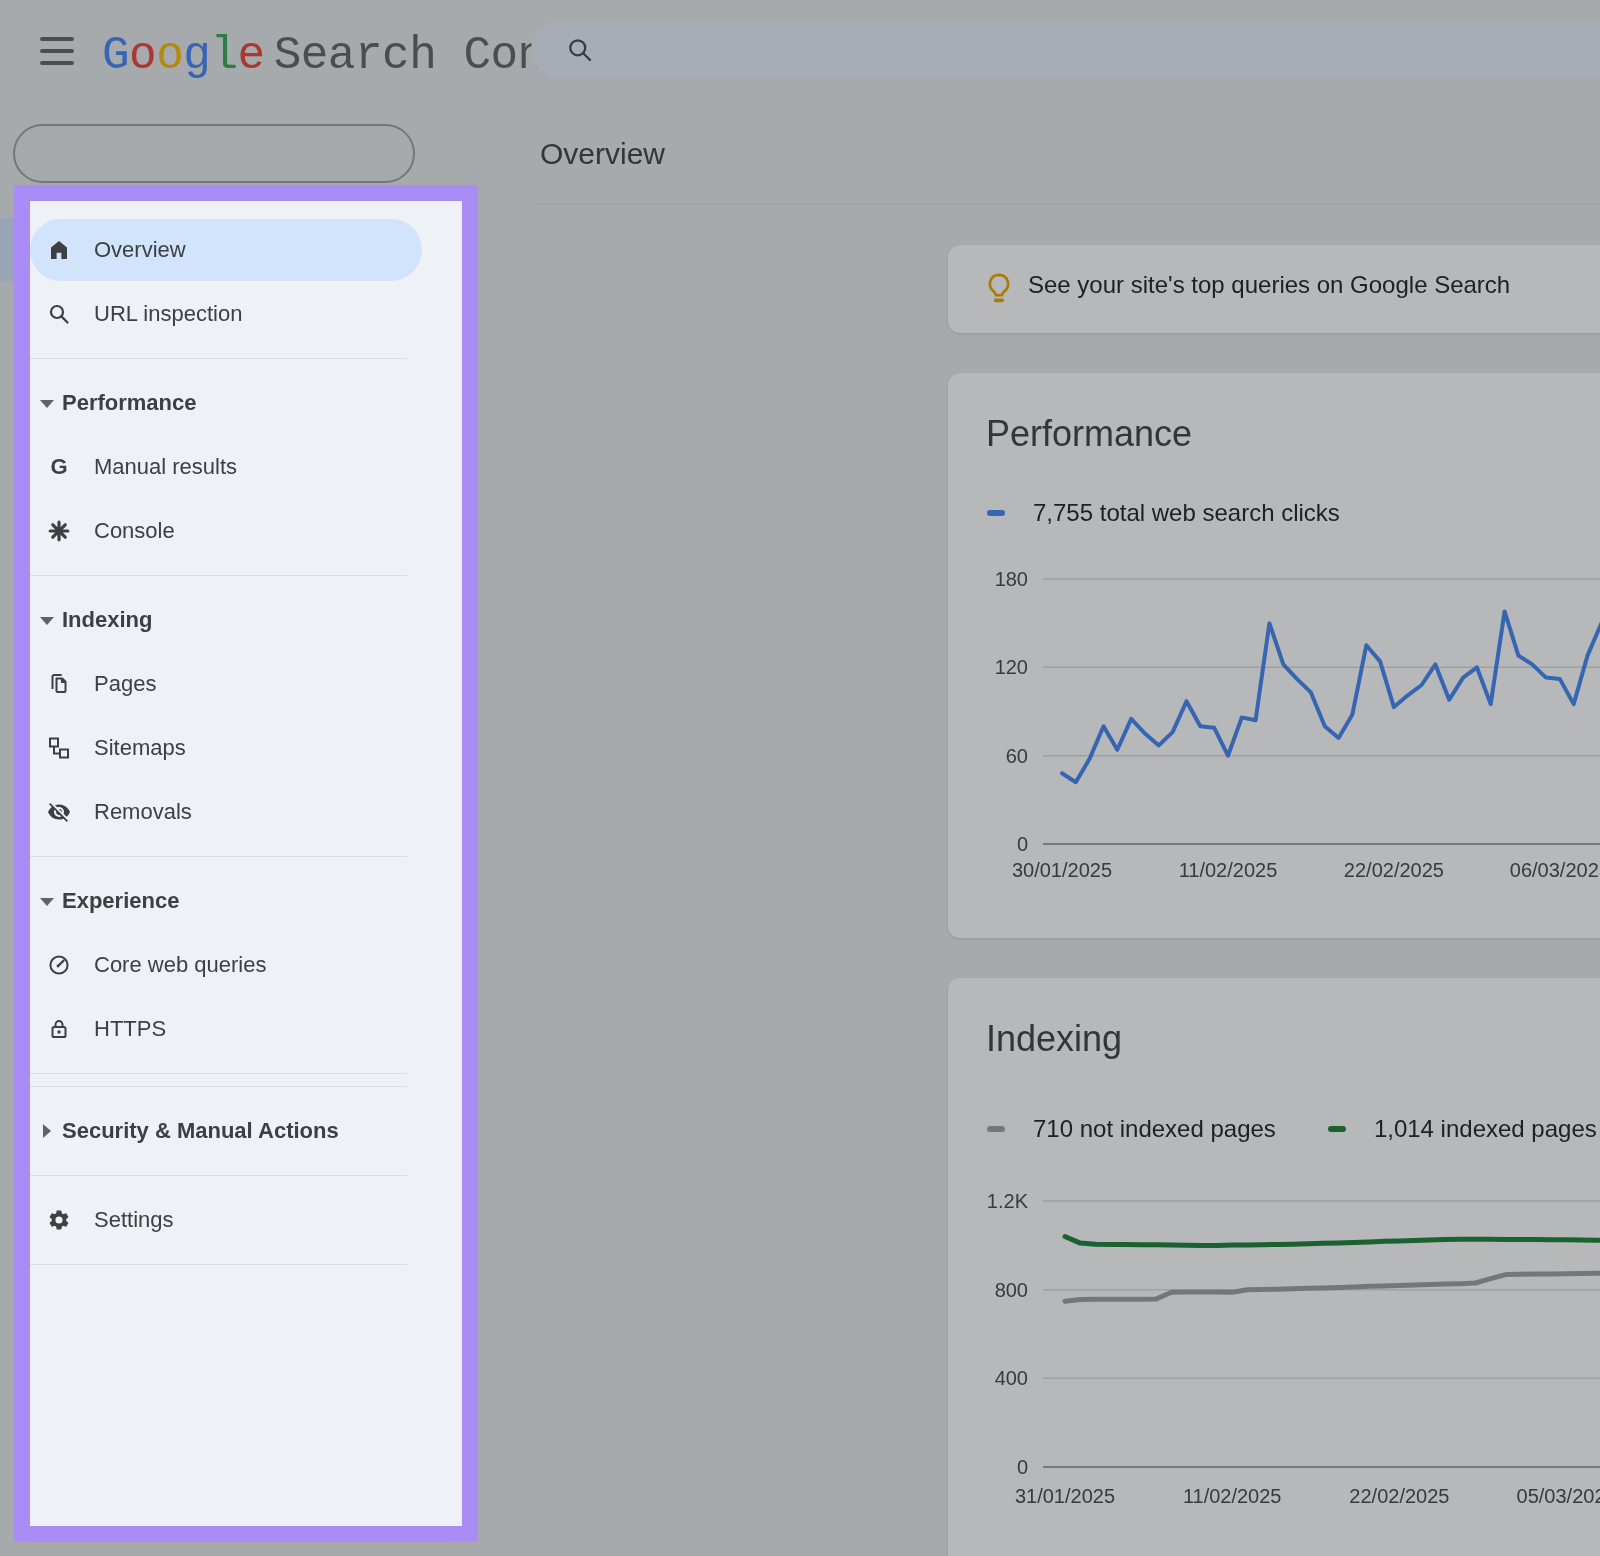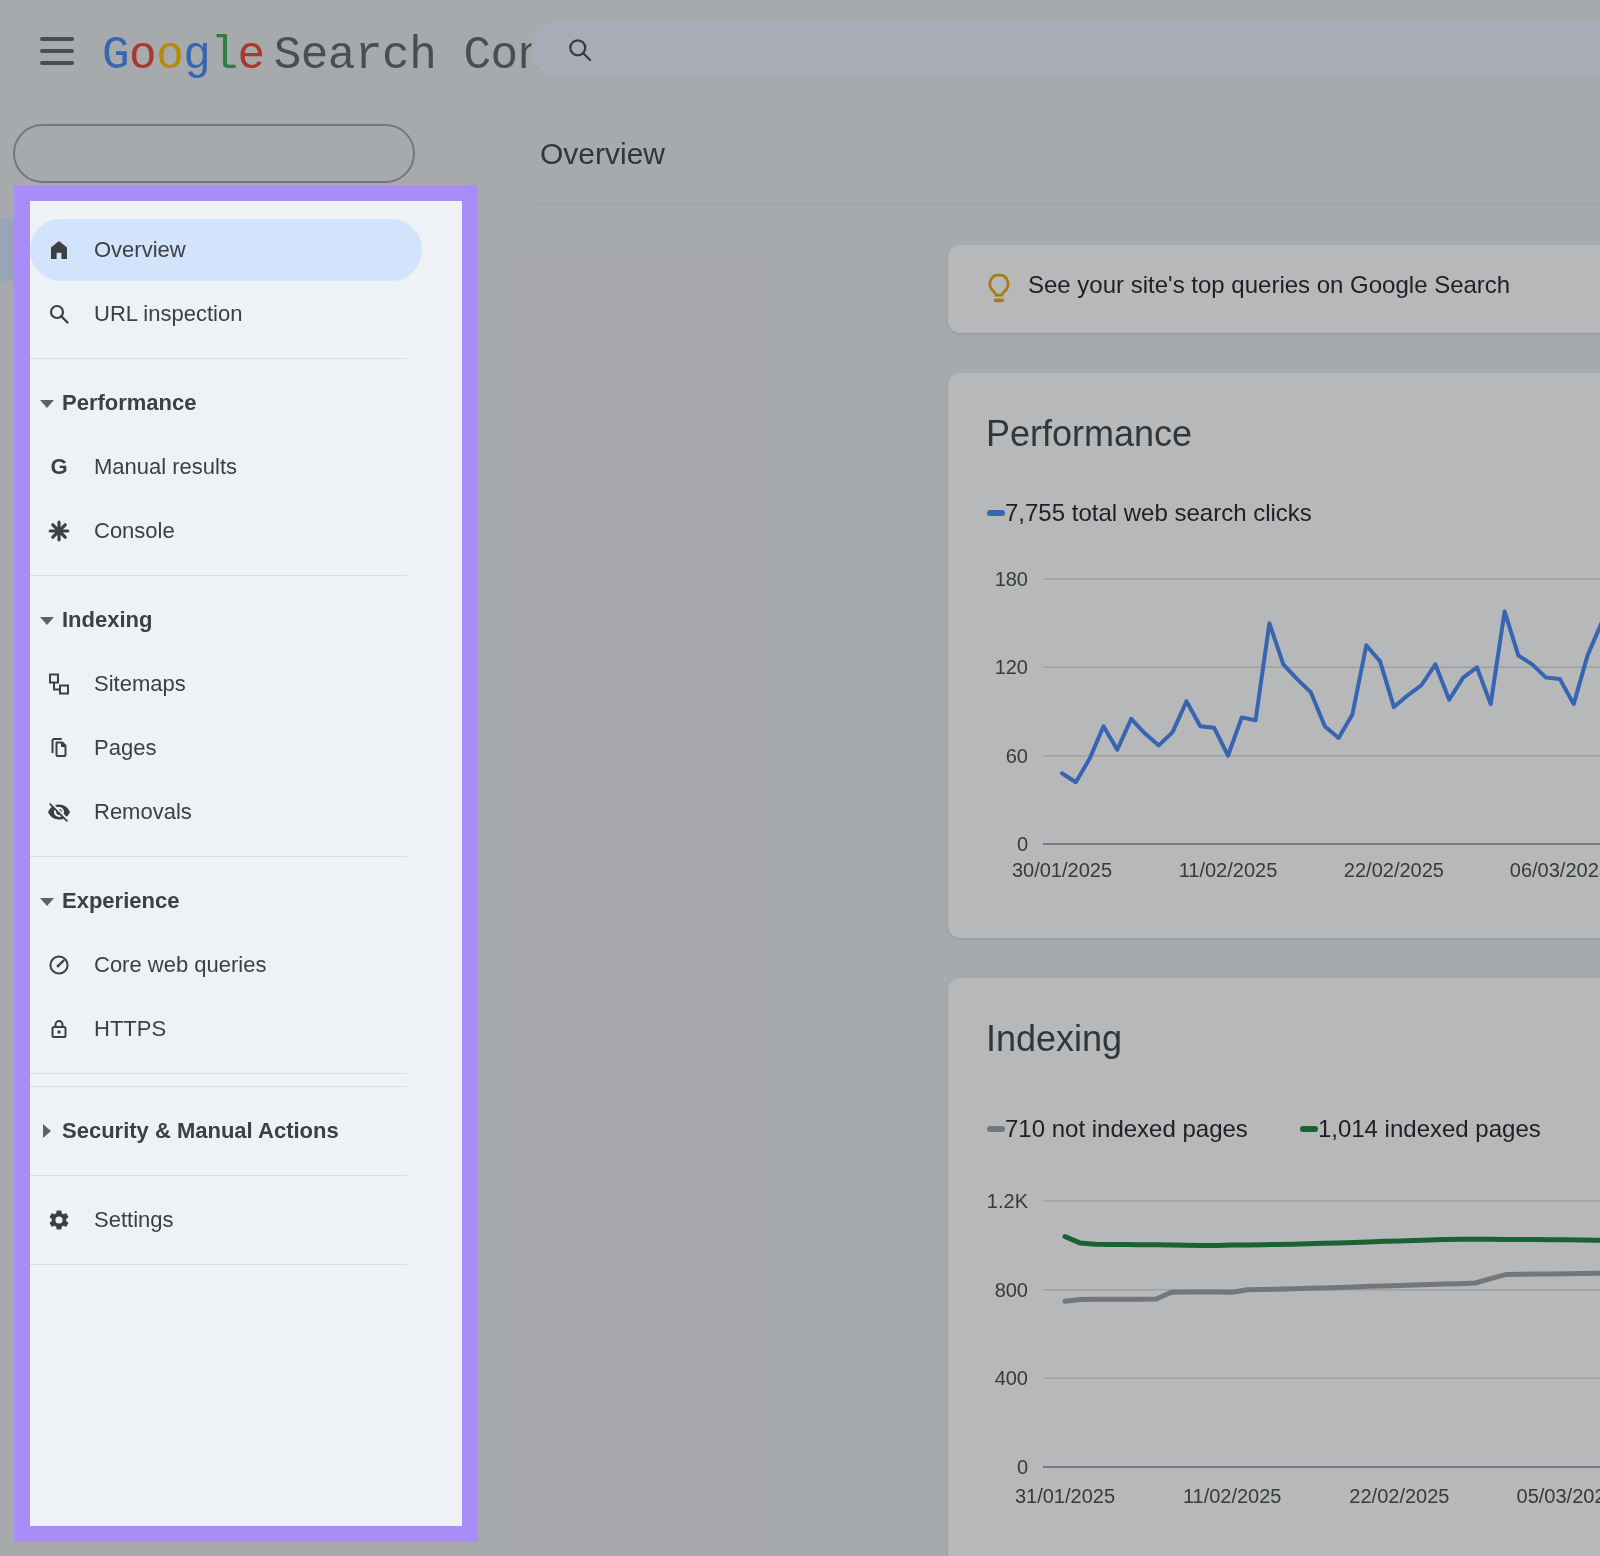--- a/index.html
+++ b/index.html
@@ -34,21 +34,21 @@
 
   .card { background:#ffffff; border-radius:12px; box-shadow:0 1px 3px rgba(0,0,0,.12); }
   .card-performance { left:948px; top:373px; width:812px; height:565px; }
   .card-indexing   { left:948px; top:978px;  width:812px; height:600px; }
   .card-title { position:absolute; left:38px; font-size:36px; font-weight:400; color:#3c4043; }
   .card-performance .card-title { top:40px; }
   .card-indexing .card-title { top:40px; }
   .legend { position:absolute; left:39px; display:flex; align-items:center; gap:10px; font-size:24px; color:#202124; white-space:nowrap; }
   .card-performance .legend { top:126px; }
   .card-indexing .legend { top:137px; }
-  .legend .legend-item { display:flex; align-items:center; gap:0; margin-right:42px;justify-content:space-between; }
+  .legend .legend-item { display:flex; align-items:center; gap:28px; margin-right:42px;justify-content:space-between; }
   .legend .dash { width:18px; height:6px; border-radius:3px; flex:none; }
   .chart-svg { position:absolute; left:27px; }
   .card-performance .chart-svg { top:182px; }
   .card-indexing .chart-svg { top:207px; }
 
   
   .dim-overlay { left:0; top:0; width:1600px; height:1556px; background:rgba(32,33,36,0.32); z-index:50; }
 
   
   .highlight-box { left:14px; top:185px; width:464px; height:1357px; border:16px solid #a98cf5; background:#eef1f6; z-index:100; overflow:hidden; }
@@ -192,39 +192,39 @@
         <span class="nav-label">Console</span>
       </div>
       <div class="nav-divider"></div>
       <div class="nav-row section">
         <span class="caret down"></span>
         <span class="nav-label">Indexing</span>
       </div>
       <div class="nav-row">
         <svg class="nav-icon" viewBox="0 0 24 24">
           <g fill="none" stroke="#3c4043" stroke-width="2">
+            <path d="M5.5 17V4.8A1.8 1.8 0 0 1 7.3 3h7.4"></path>
+            <path d="M9.5 6.5h5.8l3.2 3.2v9.3a1 1 0 0 1-1 1h-7a1 1 0 0 1-1-1z" stroke-linejoin="round"></path>
+            <path d="M15 6.8V10h3.3"></path>
+          </g>
+        </svg>
+        <span class="nav-label">Pages</span>
+      </div>
+      <div class="nav-row">
+        <svg class="nav-icon" viewBox="0 0 24 24">
+          <g fill="none" stroke="#3c4043" stroke-width="2">
             <rect x="3" y="2.5" width="8" height="8"></rect>
             <rect x="13" y="13.5" width="8" height="8"></rect>
             <path d="M7 10.5v7h6"></path>
           </g>
         </svg>
         <span class="nav-label">Sitemaps</span>
       </div>
       <div class="nav-row">
         <svg class="nav-icon" viewBox="0 0 24 24">
-          <g fill="none" stroke="#3c4043" stroke-width="2">
-            <path d="M5.5 17V4.8A1.8 1.8 0 0 1 7.3 3h7.4"></path>
-            <path d="M9.5 6.5h5.8l3.2 3.2v9.3a1 1 0 0 1-1 1h-7a1 1 0 0 1-1-1z" stroke-linejoin="round"></path>
-            <path d="M15 6.8V10h3.3"></path>
-          </g>
-        </svg>
-        <span class="nav-label">Pages</span>
-      </div>
-      <div class="nav-row">
-        <svg class="nav-icon" viewBox="0 0 24 24">
           <path fill="#3c4043" d="M12 7c2.8 0 5 2.2 5 5 0 .65-.13 1.26-.36 1.83l2.92 2.92A11.8 11.8 0 0 0 23 12c-1.73-4.39-6-7.5-11-7.5-1.4 0-2.74.25-3.98.7l2.16 2.16C10.74 7.13 11.35 7 12 7zM2 4.27l2.28 2.28.46.46A11.8 11.8 0 0 0 1 12c1.73 4.39 6 7.5 11 7.5 1.55 0 3.03-.3 4.38-.84l.42.42L19.73 22 21 20.73 3.27 3 2 4.27zM7.53 9.8l1.55 1.55a3 3 0 0 0 3.57 3.57l1.55 1.55c-.67.33-1.41.53-2.2.53a5 5 0 0 1-5-5c0-.79.2-1.53.53-2.2zm4.31-.78 3.15 3.15.02-.16a3 3 0 0 0-3-3l-.17.01z"></path>
         </svg>
         <span class="nav-label">Removals</span>
       </div>
       <div class="nav-divider"></div>
       <div class="nav-row section">
         <span class="caret down"></span>
         <span class="nav-label">Experience</span>
       </div>
       <div class="nav-row">

